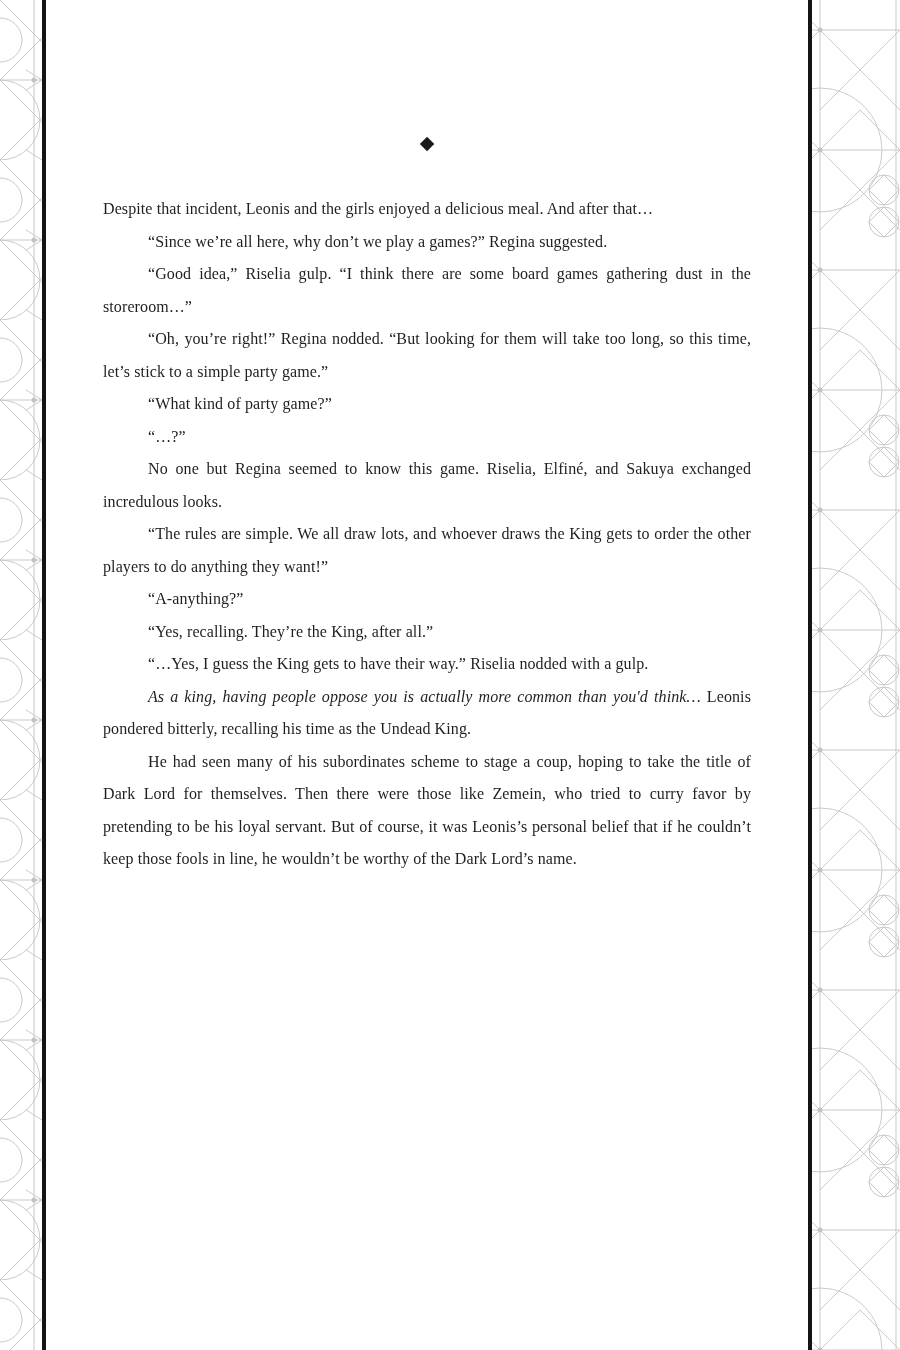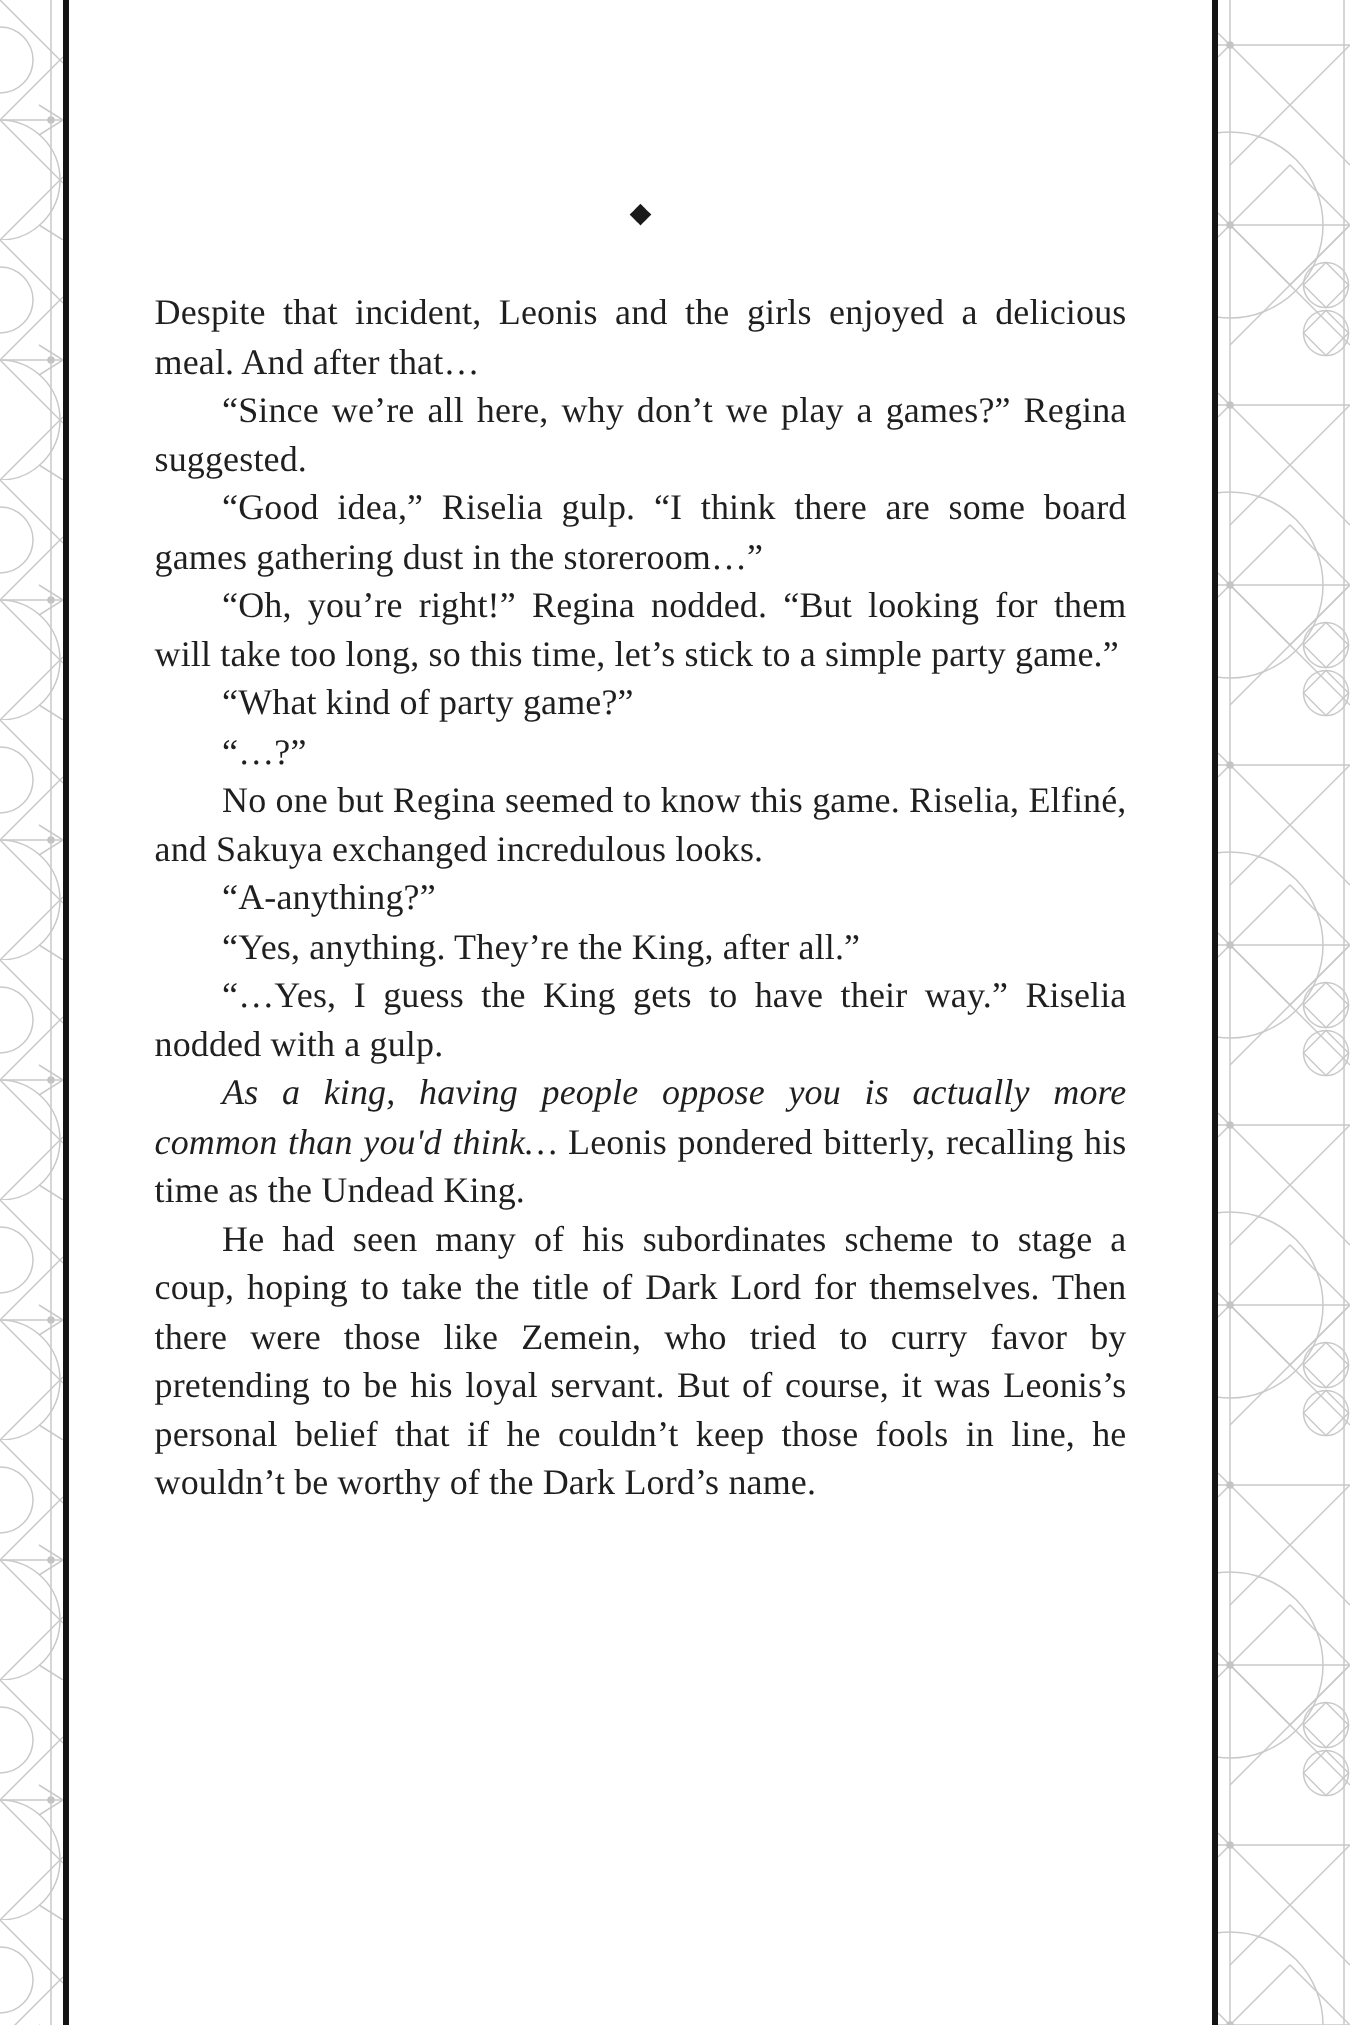--- a/index.html
+++ b/index.html
@@ -27,21 +27,21 @@
   }
   .scene-break {
     margin: 130px 0 37px 0;
     text-align: center;
     font-size: 19px;
     line-height: 26px;
     color: #1a1a1a;
   }
   .para {
     margin: 0;
-    font-size: 24px;
+    font-size: 16px;
     line-height: 32.5px;
     text-align: justify;
     text-justify: inter-word;
     letter-spacing: 0.1px;
   }
   .indent { text-indent: 45px; }
   .italic { font-style: italic; }
 </style>
 </head>
 <body>
@@ -95,18 +95,19 @@
 <main class="content">
   <div class="scene-break">◆</div>
 
   <p class="para">Despite that incident, Leonis and the girls enjoyed a delicious meal. And after that…</p>
   <p class="para indent">“Since we’re all here, why don’t we play a games?” Regina suggested.</p>
   <p class="para indent">“Good idea,” Riselia gulp. “I think there are some board games gathering dust in the storeroom…”</p>
   <p class="para indent">“Oh, you’re right!” Regina nodded. “But looking for them will take too long, so this time, let’s stick to a simple party game.”</p>
   <p class="para indent">“What kind of party game?”</p>
   <p class="para indent">“…?”</p>
   <p class="para indent">No one but Regina seemed to know this game. Riselia, Elfiné, and Sakuya exchanged incredulous looks.</p>
+  <p class="para indent">“The rules are simple. We all draw lots, and whoever draws the King gets to order the other players to do anything they want!”</p>
   <p class="para indent">“A-anything?”</p>
-  <p class="para indent">“Yes, anything. They’re the King, after all.”</p>
+  <p class="para indent">“Yes, recalling. They’re the King, after all.”</p>
   <p class="para indent">“…Yes, I guess the King gets to have their way.” Riselia nodded with a gulp.</p>
   <p class="para indent"><span class="italic">As a king, having people oppose you is actually more common than you'd think…</span><span> Leonis pondered bitterly, recalling his time as the Undead King.</span></p>
   <p class="para indent">He had seen many of his subordinates scheme to stage a coup, hoping to take the title of Dark Lord for themselves. Then there were those like Zemein, who tried to curry favor by pretending to be his loyal servant. But of course, it was Leonis’s personal belief that if he couldn’t keep those fools in line, he wouldn’t be worthy of the Dark Lord’s name.</p>
 </main>
 
 </body></html>

